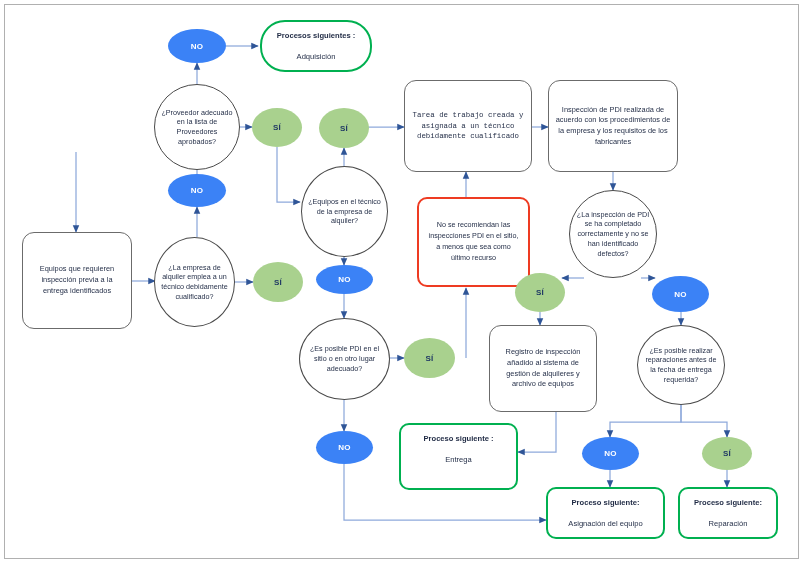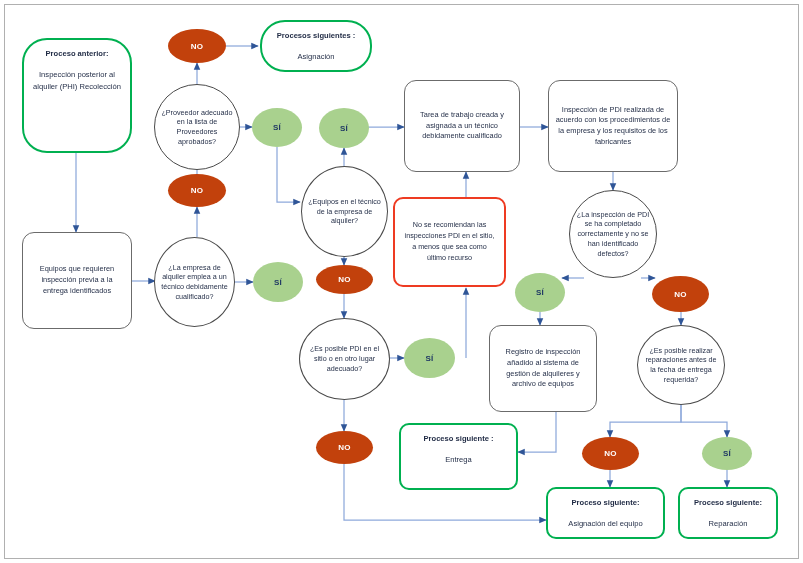--- a/index.html
+++ b/index.html
@@ -36,21 +36,21 @@
   .greenbox .gbody{display:block;}
   .redbox{
     border:2px solid #ee3b22;border-radius:10px;background:#ffffff;
     font-size:7.2px;line-height:1.5;padding:5px 7px;
   }
   .ell{
     border-radius:50%;
     display:flex;align-items:center;justify-content:center;
     font-size:8px;font-weight:bold;letter-spacing:.3px;
   }
-  .ell.no{background:#c2410c;color:#ffffff;}
+  .ell.no{background:#3b82f6;color:#ffffff;}
   .ell.si{background:#a9d18e;color:#1f3864;}
 </style>
 </head>
 <body>
 
 <div id="canvas">
   <div id="frame"></div>
 
   <svg id="wires" viewBox="0 0 803 563">
     <defs>
@@ -112,28 +112,24 @@
 
       <path d="M681,405 L681,422 L610,422 L610,437"></path>
       <path d="M681,405 L681,422 L727,422 L727,437"></path>
 
       <path d="M610,470 L610,487"></path>
 
       <path d="M727,470 L727,487"></path>
     </g>
   </svg>
 
-  <div class="node greenbox" style="left:22px;top:38px;width:110px;height:115px;">
-    <span class="gtitle">Proceso anterior:</span>
-    <span class="gbody">Inspección posterior al alquiler (PHI) Recolección</span>
-  </div>
 
   <div class="node greenbox" style="left:260px;top:20px;width:112px;height:52px;">
     <span class="gtitle">Procesos siguientes :</span>
-    <span class="gbody">Asignación</span>
+    <span class="gbody">Adquisición</span>
   </div>
 
   <div class="node ell no" style="left:168px;top:29px;width:58px;height:34px;">NO</div>
 
   <div class="node decision" style="left:154px;top:84px;width:86px;height:86px;">¿Proveedor adecuado en la lista de Proveedores aprobados?</div>
 
   <div class="node ell no" style="left:168px;top:174px;width:58px;height:33px;">NO</div>
 
   <div class="node ell si" style="left:252px;top:108px;width:50px;height:39px;">SÍ</div>
 
@@ -148,25 +144,25 @@
   <div class="node decision" style="left:301px;top:166px;width:87px;height:91px;">¿Equipos en el técnico de la empresa de alquiler?</div>
 
   <div class="node ell no" style="left:316px;top:265px;width:57px;height:29px;">NO</div>
 
   <div class="node decision" style="left:299px;top:318px;width:91px;height:82px;">¿Es posible PDI en el sitio o en otro lugar adecuado?</div>
 
   <div class="node ell si" style="left:404px;top:338px;width:51px;height:40px;">SÍ</div>
 
   <div class="node ell no" style="left:316px;top:431px;width:57px;height:33px;">NO</div>
 
-  <div class="node proc" style="left:404px;top:80px;width:116px;height:92px;">Tarea de trabajo creada y asignada a un técnico debidamente cualificado</div>
+  <div class="node proc" style="left:404px;top:80px;width:128px;height:92px;font-family:Liberation Mono, monospace;">Tarea de trabajo creada y asignada a un técnico debidamente cualificado</div>
 
   <div class="node proc" style="left:548px;top:80px;width:130px;height:92px;">Inspección de PDI realizada de acuerdo con los procedimientos de la empresa y los requisitos de los fabricantes</div>
 
-  <div class="node redbox" style="left:393px;top:197px;width:113px;height:90px;">No se recomiendan las inspecciones PDI en el sitio, a menos que sea como último recurso</div>
+  <div class="node redbox" style="left:417px;top:197px;width:113px;height:90px;">No se recomiendan las inspecciones PDI en el sitio, a menos que sea como último recurso</div>
 
   <div class="node decision" style="left:569px;top:190px;width:88px;height:88px;">¿La inspección de PDI se ha completado correctamente y no se han identificado defectos?</div>
 
   <div class="node ell si" style="left:515px;top:273px;width:50px;height:39px;">SÍ</div>
 
   <div class="node ell no" style="left:652px;top:276px;width:57px;height:36px;">NO</div>
 
   <div class="node decision" style="left:637px;top:325px;width:88px;height:80px;">¿Es posible realizar reparaciones antes de la fecha de entrega requerida?</div>
 
   <div class="node proc" style="left:489px;top:325px;width:108px;height:87px;">Registro de inspección añadido al sistema de gestión de alquileres y archivo de equipos</div>

